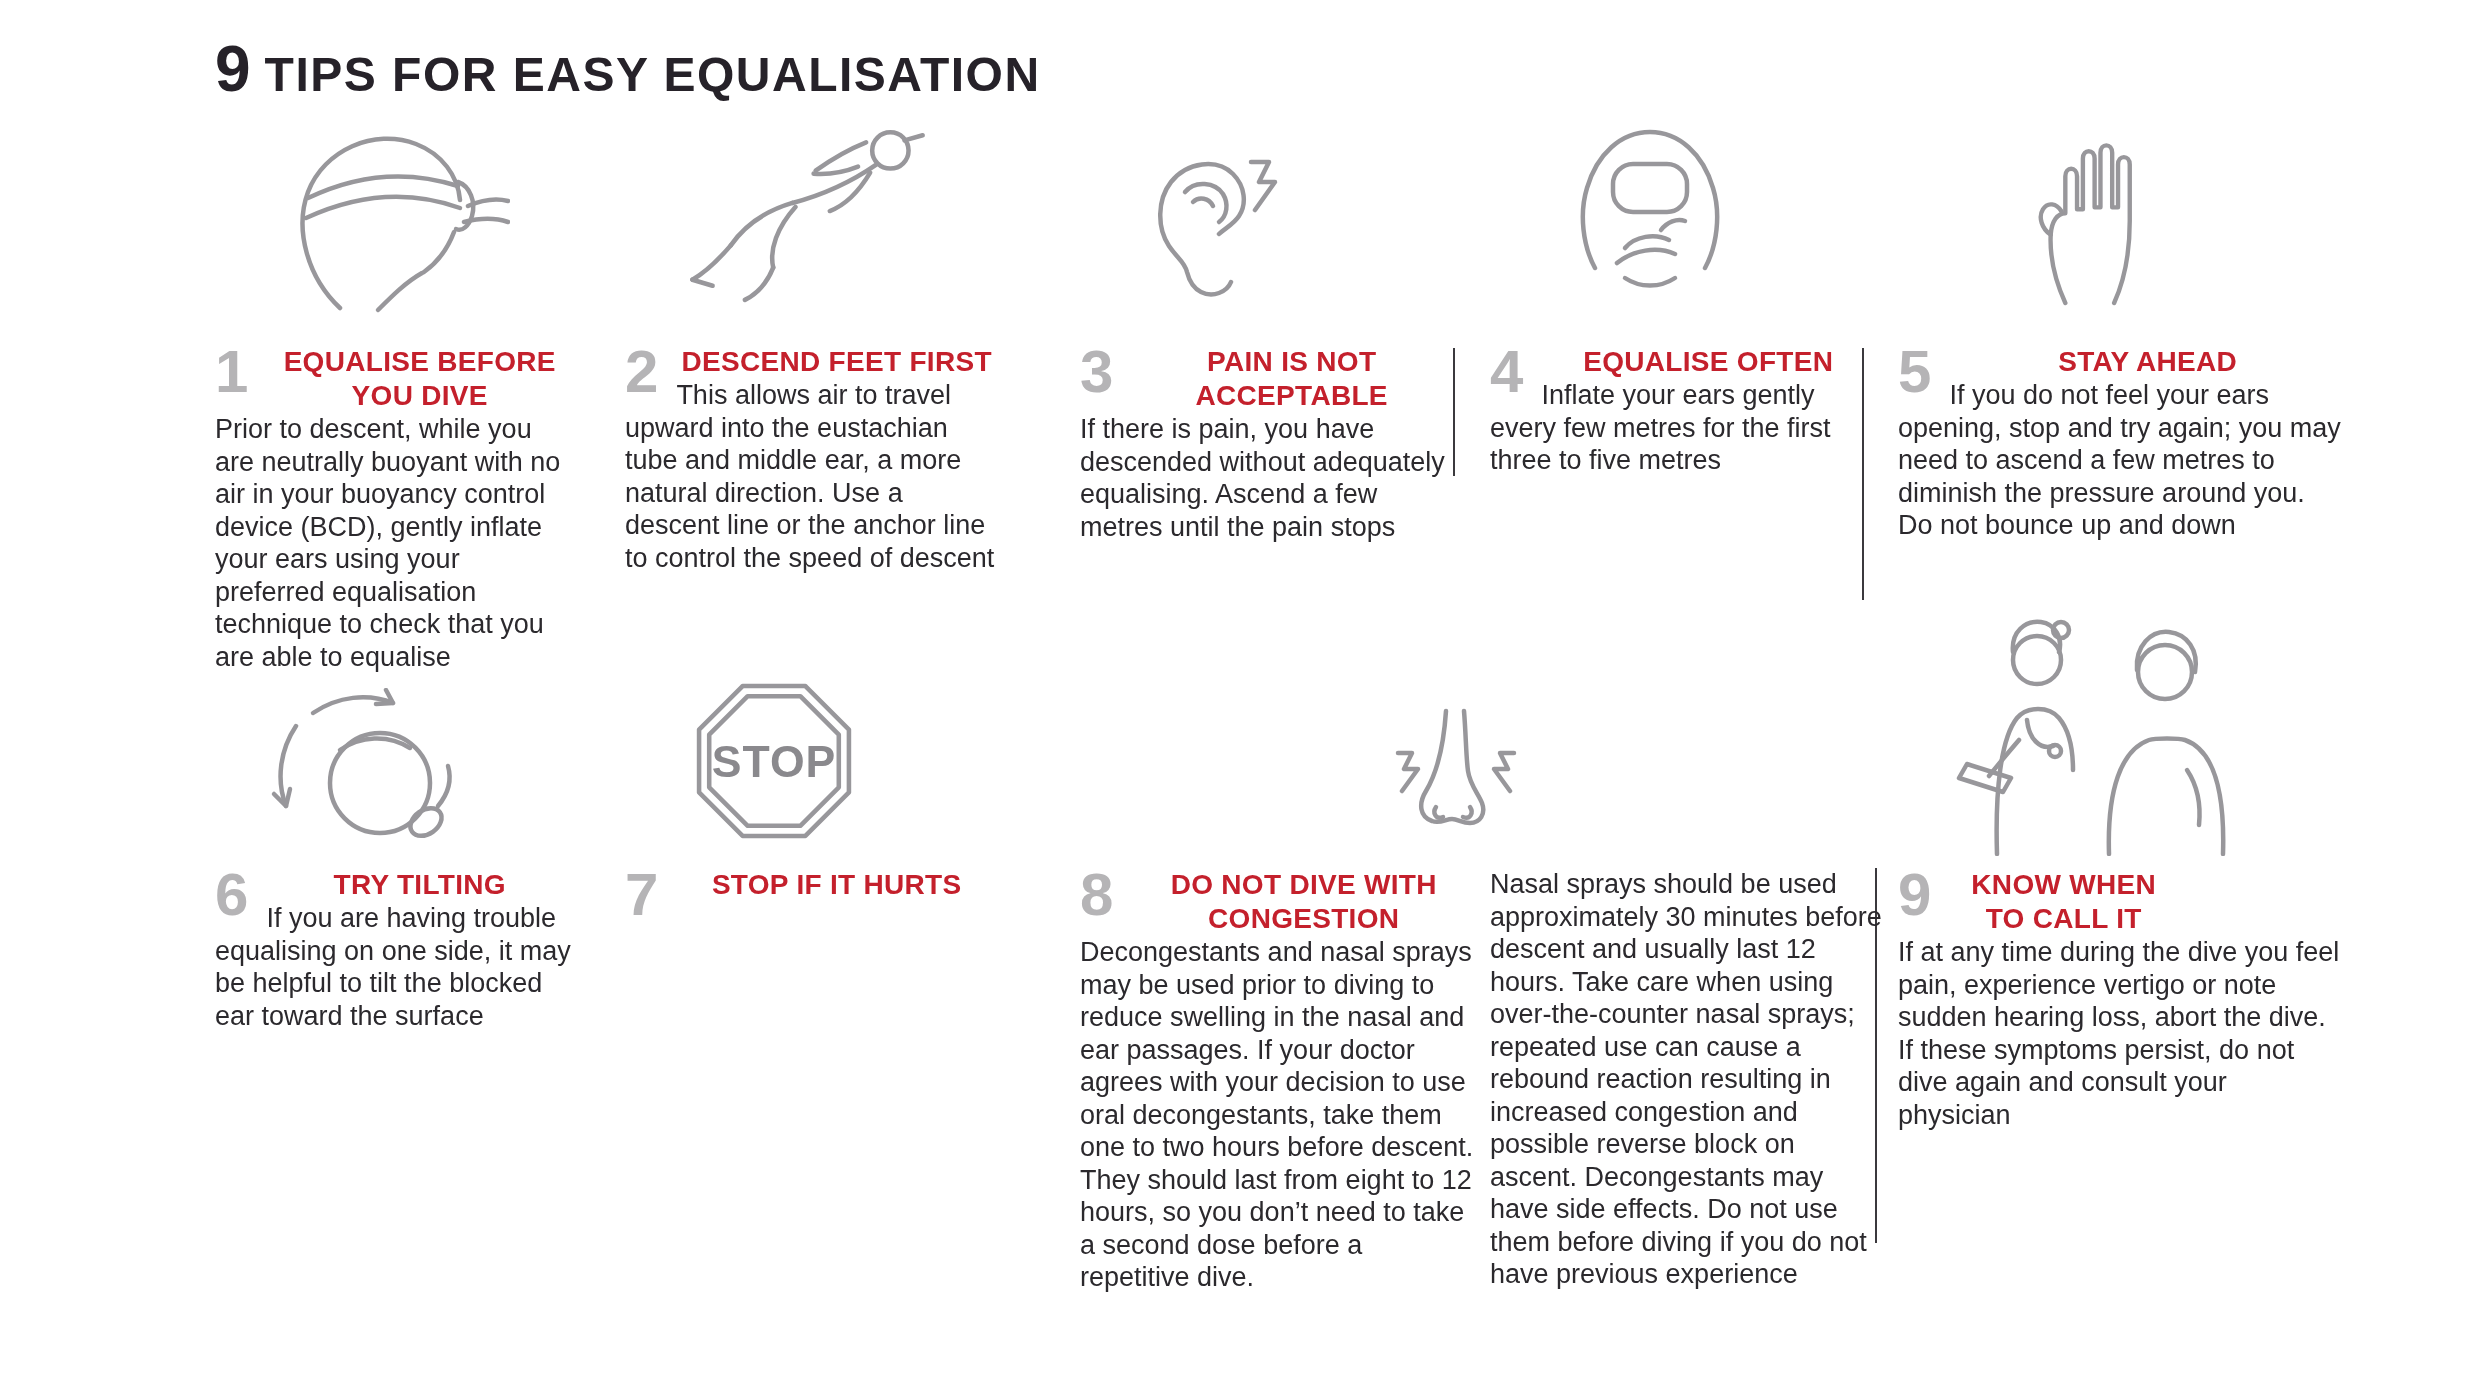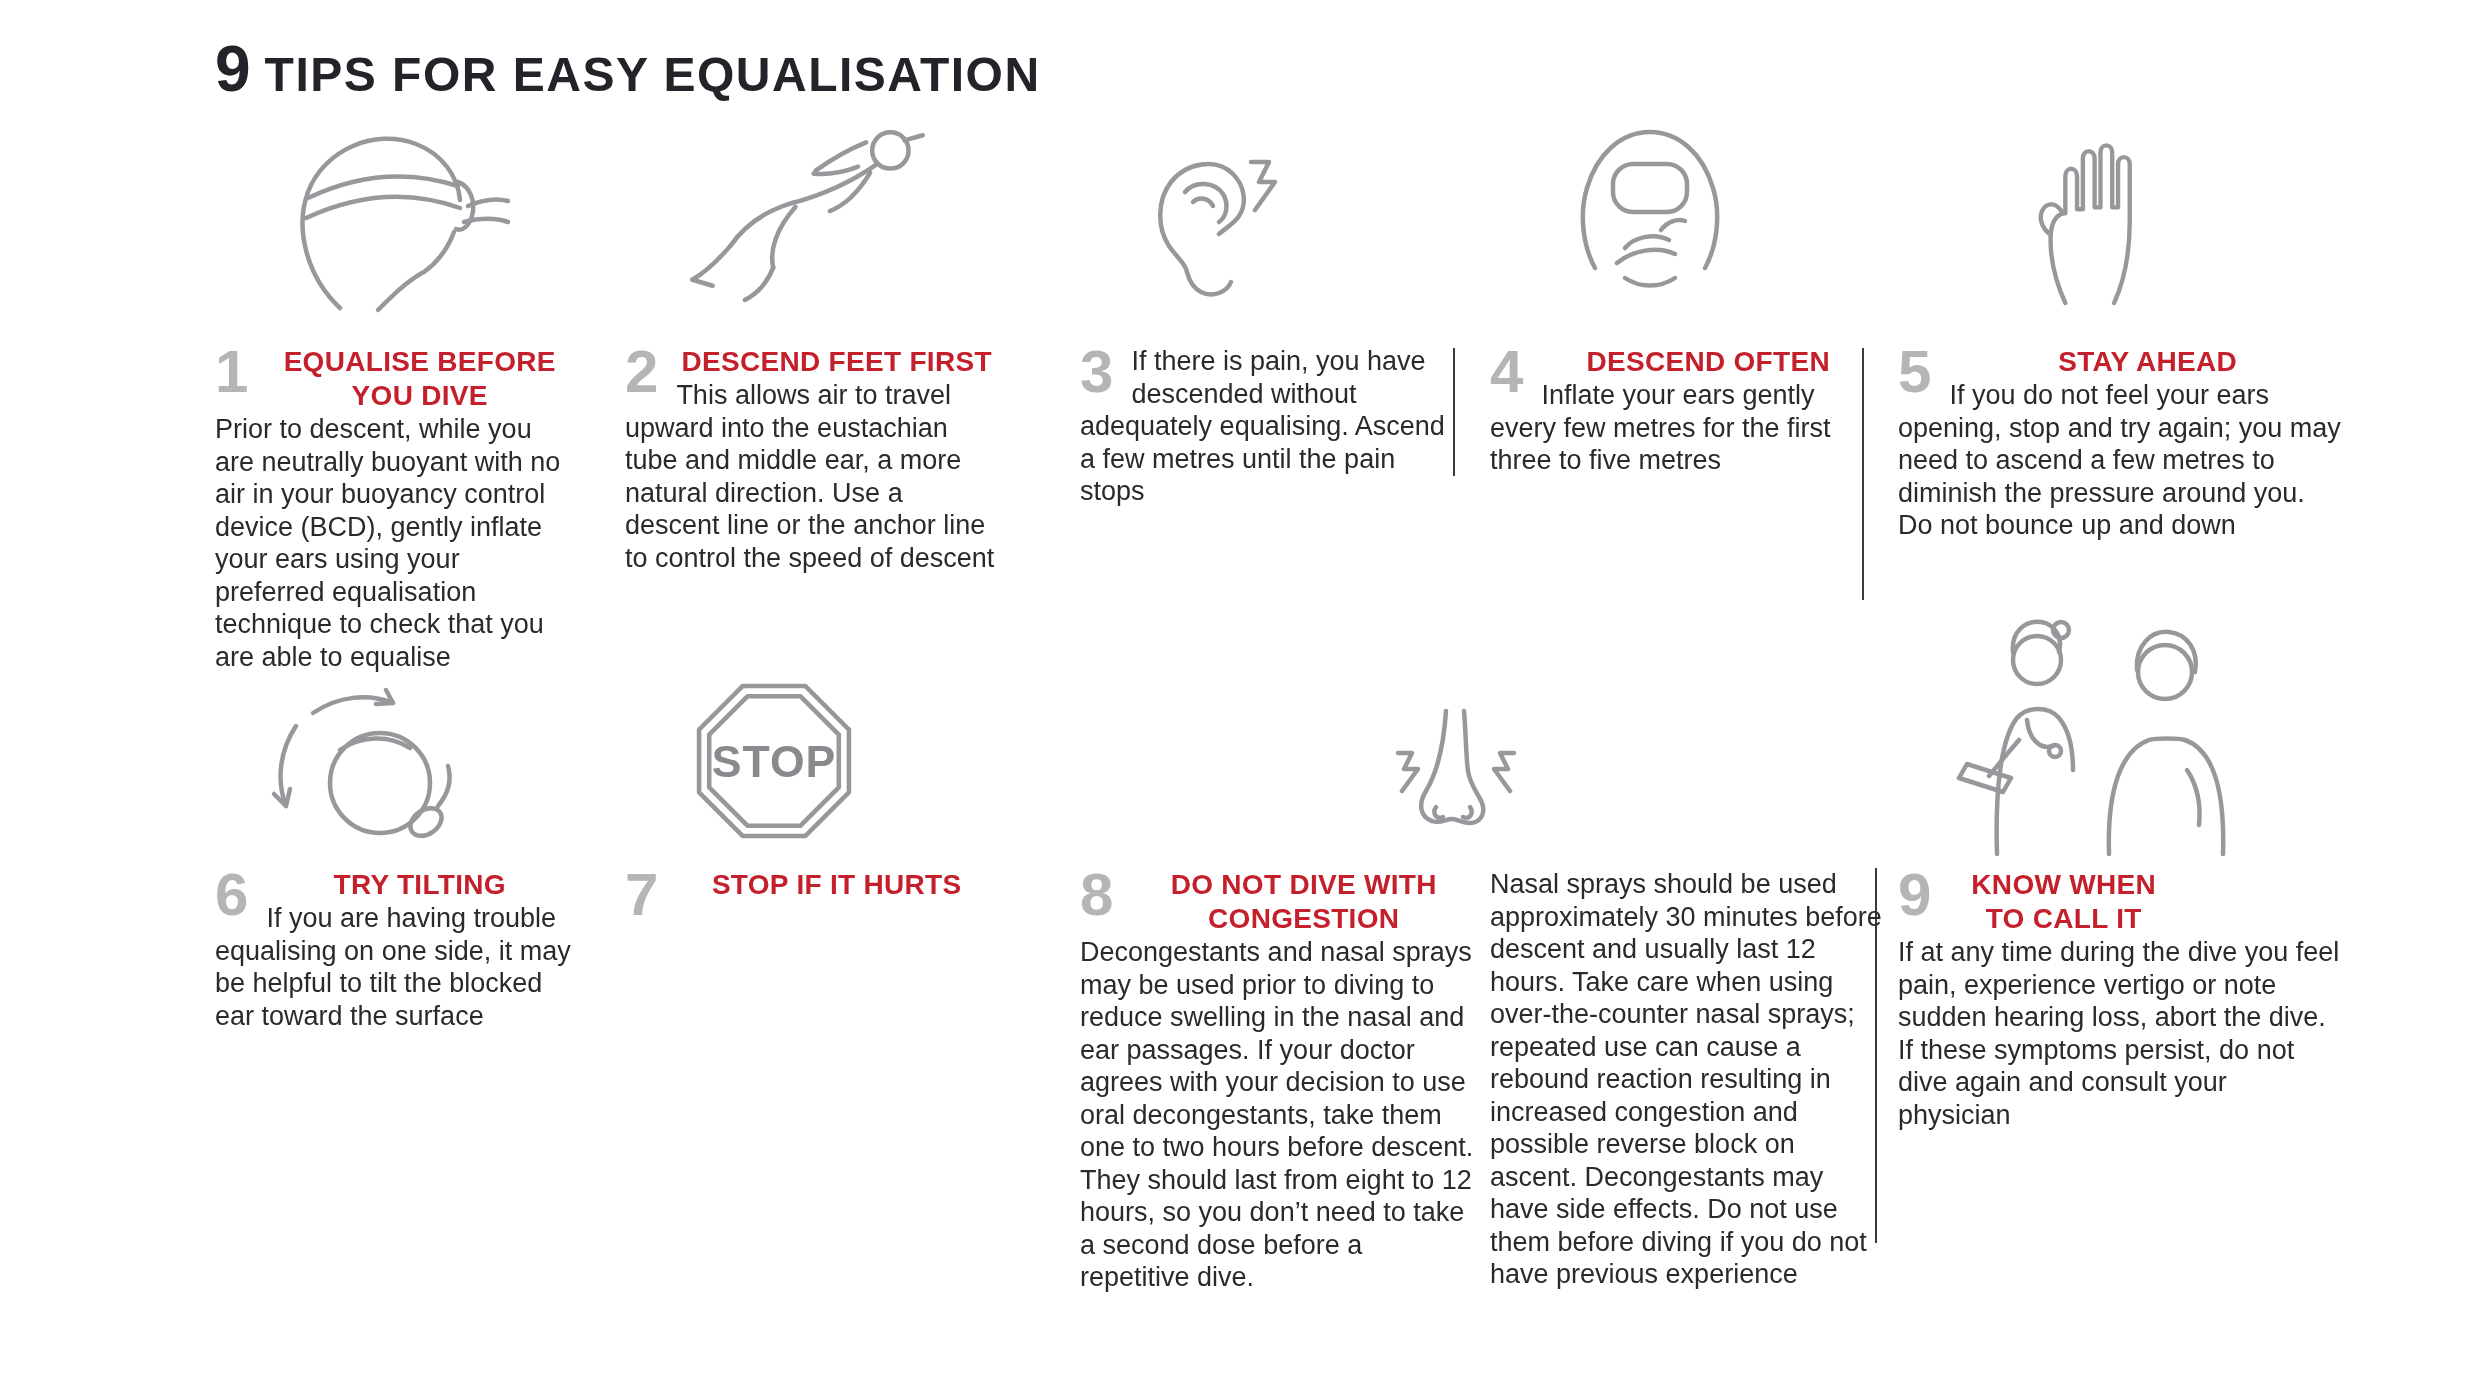--- a/index.html
+++ b/index.html
@@ -206,26 +206,27 @@
   </section>
 
   <section class="tip tip-2">
     <div class="num">2</div>
     <h2 class="head">DESCEND FEET FIRST</h2>
     <p class="body">This allows air to travel upward into the eustachian tube and middle ear, a more natural direction. Use a descent line or the anchor line to control the speed of descent</p>
   </section>
 
   <section class="tip tip-3">
     <div class="num">3</div>
+    <h2 class="head">PAIN IS NOT ACCEPTABLE</h2>
     <p class="body">If there is pain, you have descended without adequately equalising. Ascend a few metres until the pain stops</p>
   </section>
 
   <section class="tip tip-4">
     <div class="num">4</div>
-    <h2 class="head">DESCEND OFTEN</h2>
+    <h2 class="head">EQUALISE OFTEN</h2>
     <p class="body">Inflate your ears gently every few metres for the first three to five metres</p>
   </section>
 
   <section class="tip tip-5">
     <div class="num">5</div>
     <h2 class="head">STAY AHEAD</h2>
     <p class="body">If you do not feel your ears opening, stop and try again; you may need to ascend a few metres to diminish the pressure around you. Do not bounce up and down</p>
   </section>
 
   <section class="tip tip-6">

